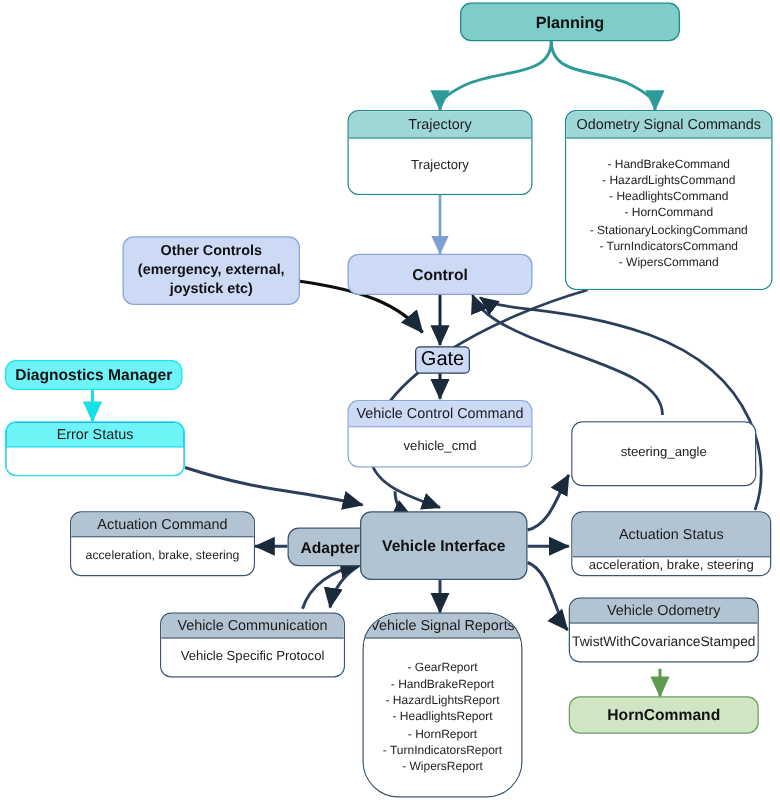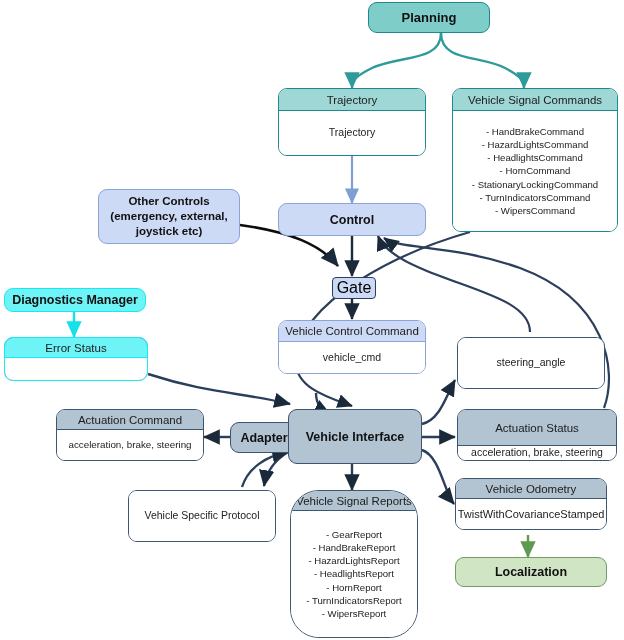--- a/index.html
+++ b/index.html
@@ -110,33 +110,33 @@
 
     <path d="M352,464 L352,490" fill="none" stroke="#2b3f5c" stroke-width="2.4" marker-end="url(#ah-dark)"></path>
 
     <path d="M530,332 C530,300 470,290 420,268 C392,256 382,246 378,236" fill="none" stroke="#2b3f5c" stroke-width="2.2" marker-end="url(#ah-dark)"></path>
 
     <path d="M604,408 C618,370 606,300 520,268 C452,244 400,250 384,238" fill="none" stroke="#2b3f5c" stroke-width="2.2" marker-end="url(#ah-dark)"></path>
 
     <path d="M528,535 L528,557" fill="none" stroke="#5f9a52" stroke-width="2.4" marker-end="url(#ah-green)"></path>
   </svg>
 
-  <div class="node teal solid" style="left:368px;top:2px;width:122px;height:31px;">
+  <div class="node teal solid" style="left:368px;top:2px;width:176px;height:31px;">
     <div class="plain">Planning</div>
   </div>
 
   <div class="node teal" style="left:278px;top:88px;width:148px;height:68px;">
     <div class="hdr" style="height:22px;">Trajectory</div>
     <div class="body">
       <span class="txt">Trajectory</span>
     </div>
   </div>
 
   <div class="node teal" style="left:452px;top:88px;width:166px;height:144px;">
-    <div class="hdr" style="height:22px;">Vehicle Signal Commands</div>
+    <div class="hdr" style="height:22px;">Odometry Signal Commands</div>
     <div class="body multi">
       <span class="list">- HandBrakeCommand
 - HazardLightsCommand
 - HeadlightsCommand
 - HornCommand
 - StationaryLockingCommand
 - TurnIndicatorsCommand
 - WipersCommand</span>
     </div>
   </div>
@@ -189,39 +189,40 @@
   </div>
 
   <div class="node slate" style="left:455px;top:478px;width:152px;height:52px;">
     <div class="hdr" style="height:20px;">Vehicle Odometry</div>
     <div class="body">
       <span class="txt" style="font-size:11px;">TwistWithCovarianceStamped</span>
     </div>
   </div>
 
   <div class="node green" style="left:455px;top:557px;width:152px;height:30px;">
-    <div class="plain">Localization</div>
+    <div class="plain">HornCommand</div>
   </div>
 
   <div class="node slate" style="left:56px;top:409px;width:148px;height:52px;">
     <div class="hdr" style="height:20px;">Actuation Command</div>
     <div class="body">
       <span class="txt" style="font-size:9.8px;">acceleration, brake, steering</span>
     </div>
   </div>
 
   <div class="node slate solid" style="left:230px;top:422px;width:68px;height:31px;">
     <div class="plain">Adapter</div>
   </div>
 
   <div class="node slate solid" style="left:288px;top:409px;width:134px;height:55px;">
     <div class="plain">Vehicle Interface</div>
   </div>
 
   <div class="node slate" style="left:128px;top:490px;width:148px;height:52px;">
+    <div class="hdr" style="height:20px;">Vehicle Communication</div>
     <div class="body">
       <span class="txt">Vehicle Specific Protocol</span>
     </div>
   </div>
 
   <div class="node slate" style="left:290px;top:490px;width:128px;height:148px;border-radius:29px;">
     <div class="hdr" style="height:20px;">Vehicle Signal Reports</div>
     <div class="body multi">
       <span class="list">- GearReport
 - HandBrakeReport

